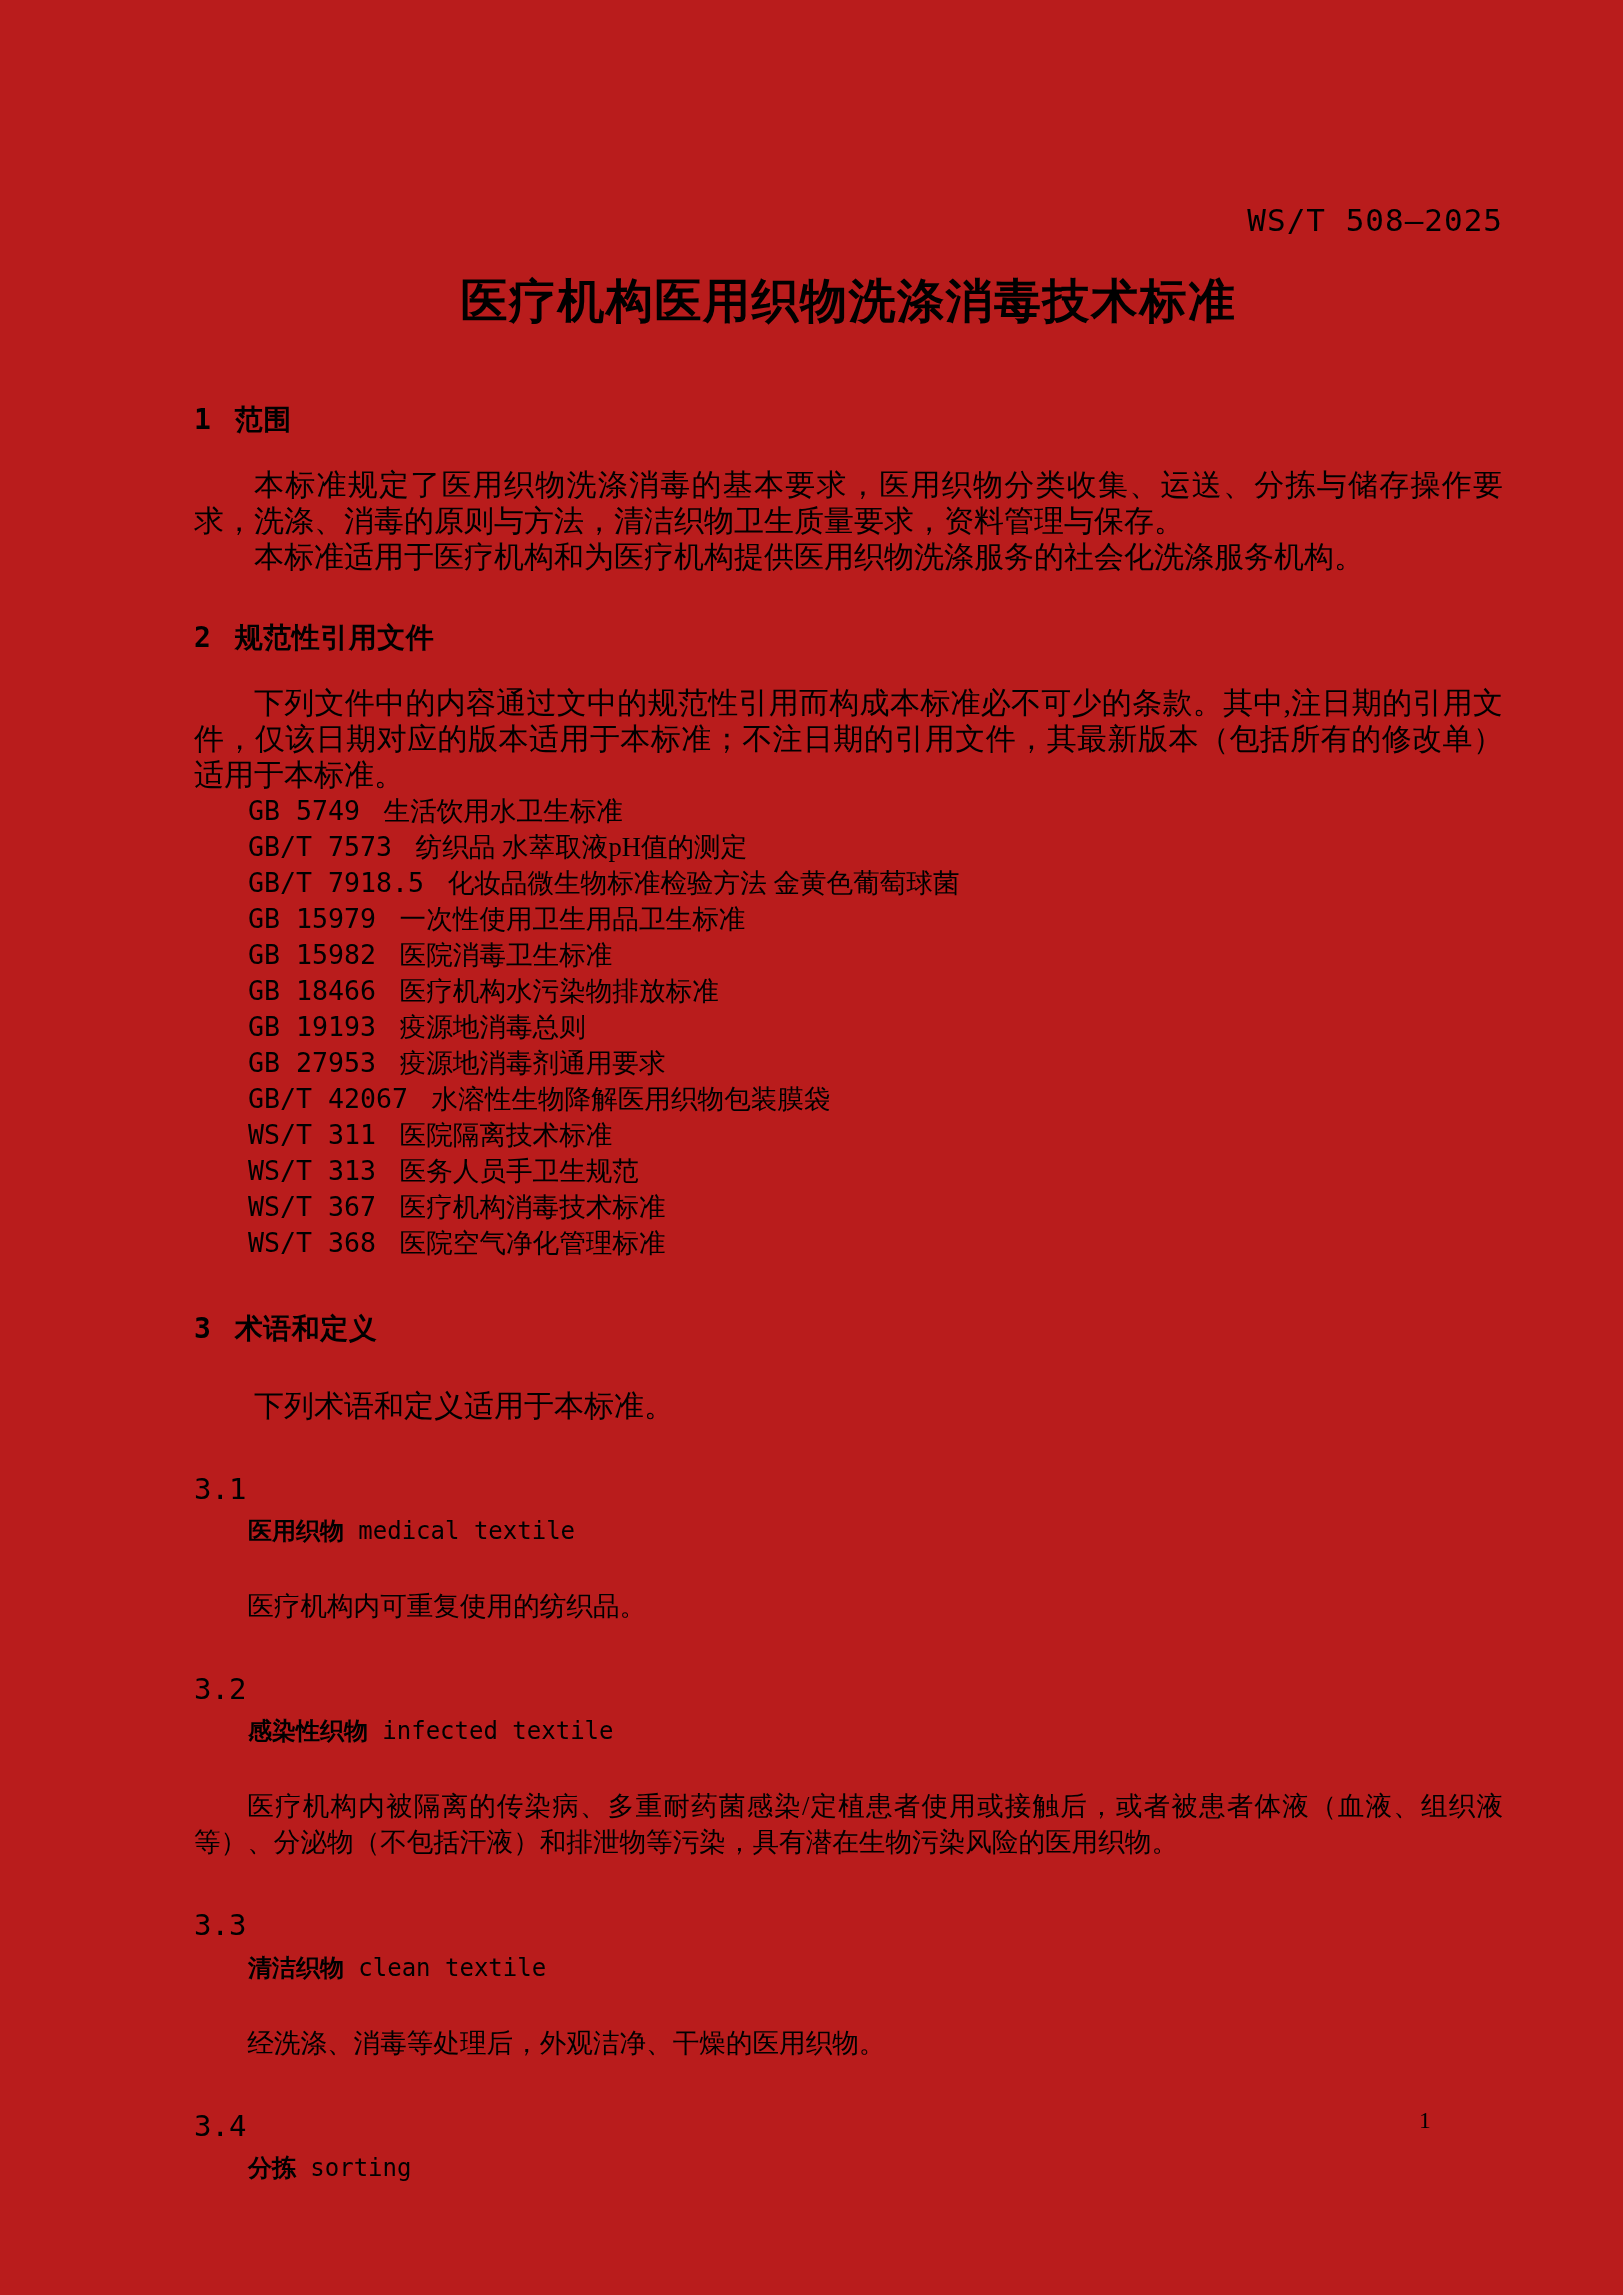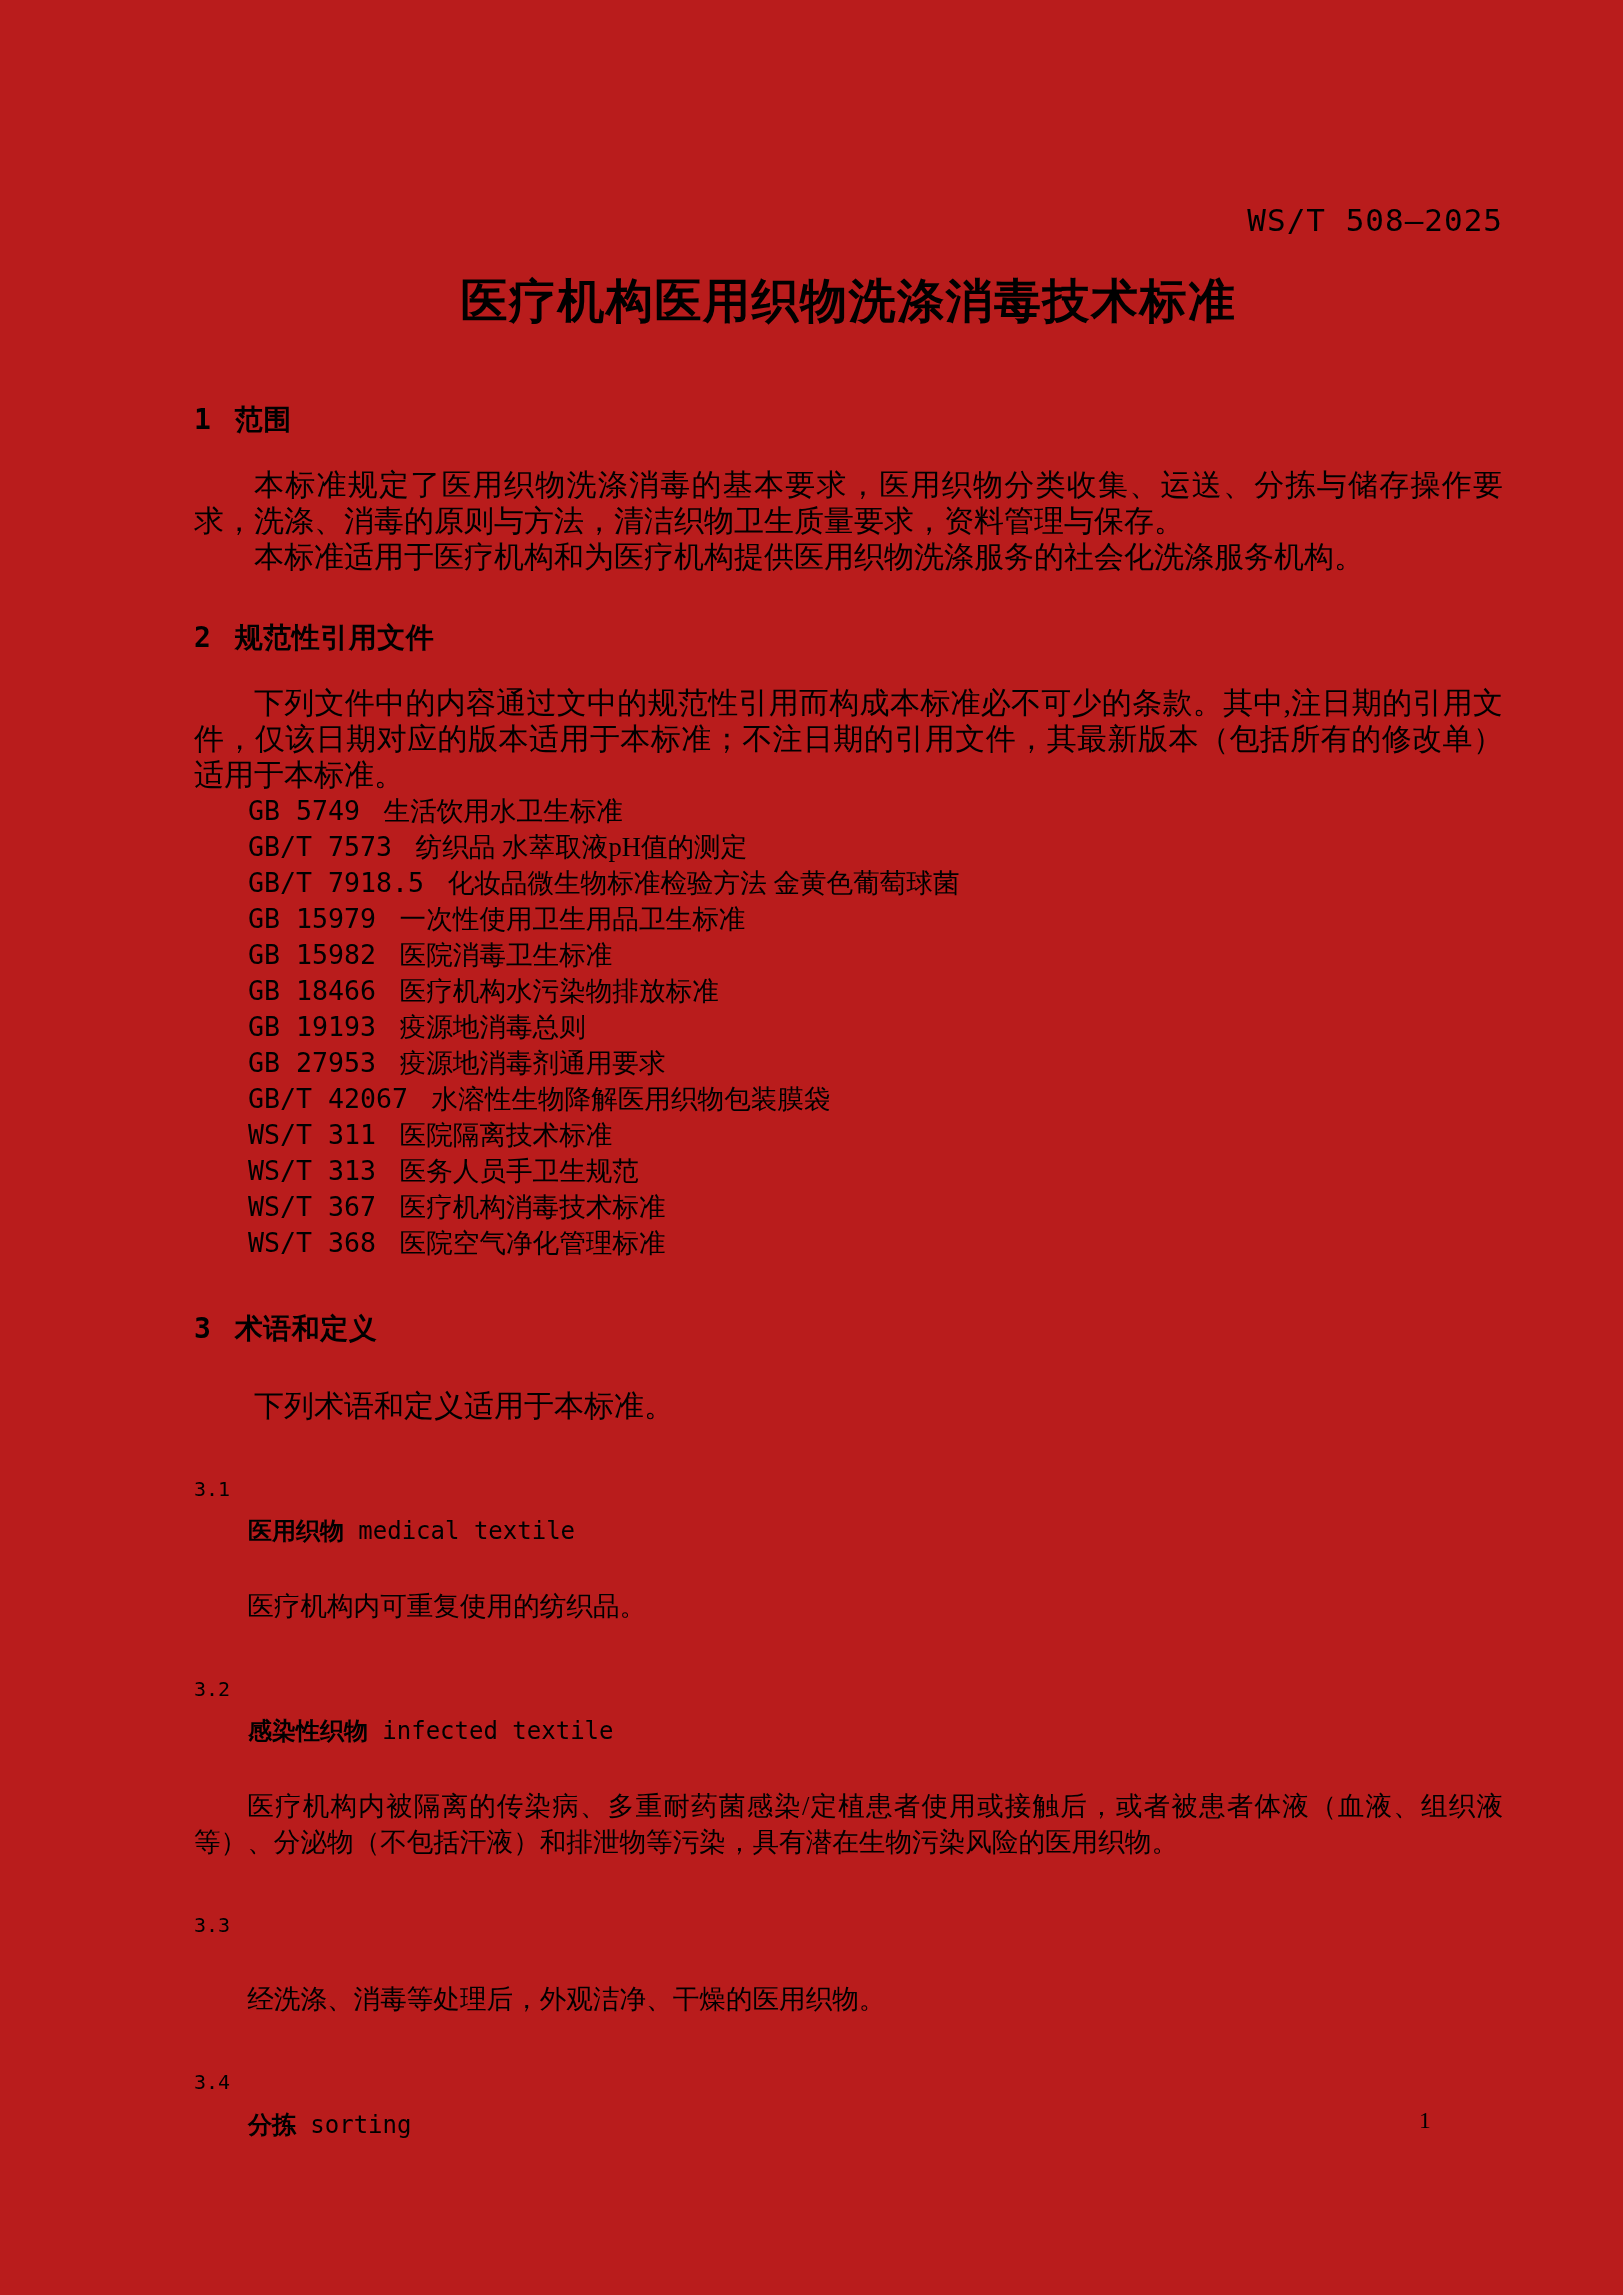--- a/index.html
+++ b/index.html
@@ -53,21 +53,21 @@
   .ref-list{margin:0;font-size:26.6px;line-height:36px;}
   .ref-item{padding-left:54px;white-space:nowrap;}
   .ref-code{
     font-family:"DejaVu Sans Mono","Liberation Mono",monospace;
     margin-right:23.5px;
   }
 
   .term-num{
     margin-top:49px;
     font-family:"DejaVu Sans Mono","Liberation Mono",monospace;
-    font-size:20px;line-height:32px;
+    font-size:29px;line-height:32px;
   }
   .term-line{
     margin-top:9.2px;
     padding-left:54px;
     font-size:24px;line-height:33px;
   }
   .term-zh{
     font-family:"Liberation Sans","DejaVu Sans",sans-serif;
     font-weight:700;
   }
@@ -168,20 +168,23 @@
     <div>
       <div class="term-num">3.2</div>
       <div class="term-line">
         <span class="term-zh">感染性织物</span><span class="term-en">infected textile</span>
       </div>
       <p class="term-def">医疗机构内被隔离的传染病、多重耐药菌感染/定植患者使用或接触后，或者被患者体液（血液、组织液等）、分泌物（不包括汗液）和排泄物等污染，具有潜在生物污染风险的医用织物。</p>
     </div>
 
     <div>
       <div class="term-num">3.3</div>
+      <div class="term-line">
+        <span class="term-zh">清洁织物</span><span class="term-en">clean textile</span>
+      </div>
       <p class="term-def">经洗涤、消毒等处理后，外观洁净、干燥的医用织物。</p>
     </div>
 
     <div>
       <div class="term-num">3.4</div>
       <div class="term-line">
         <span class="term-zh">分拣</span><span class="term-en">sorting</span>
       </div>
     </div>
 

